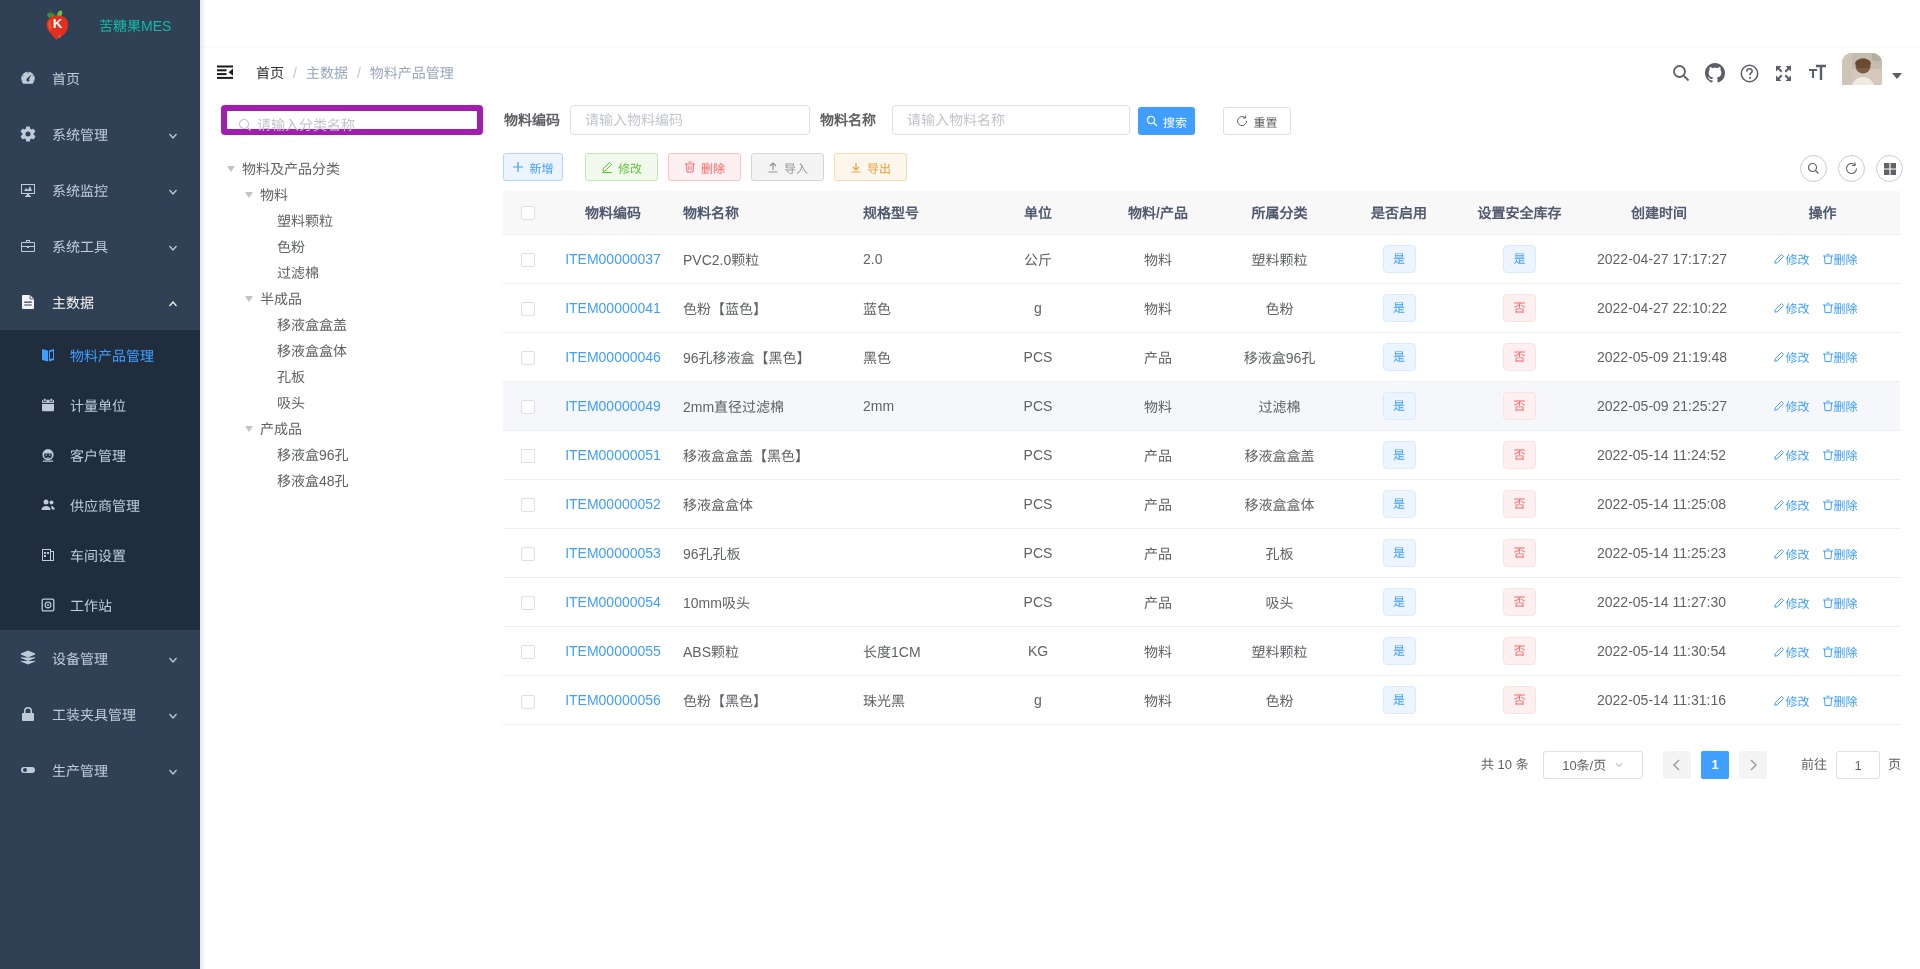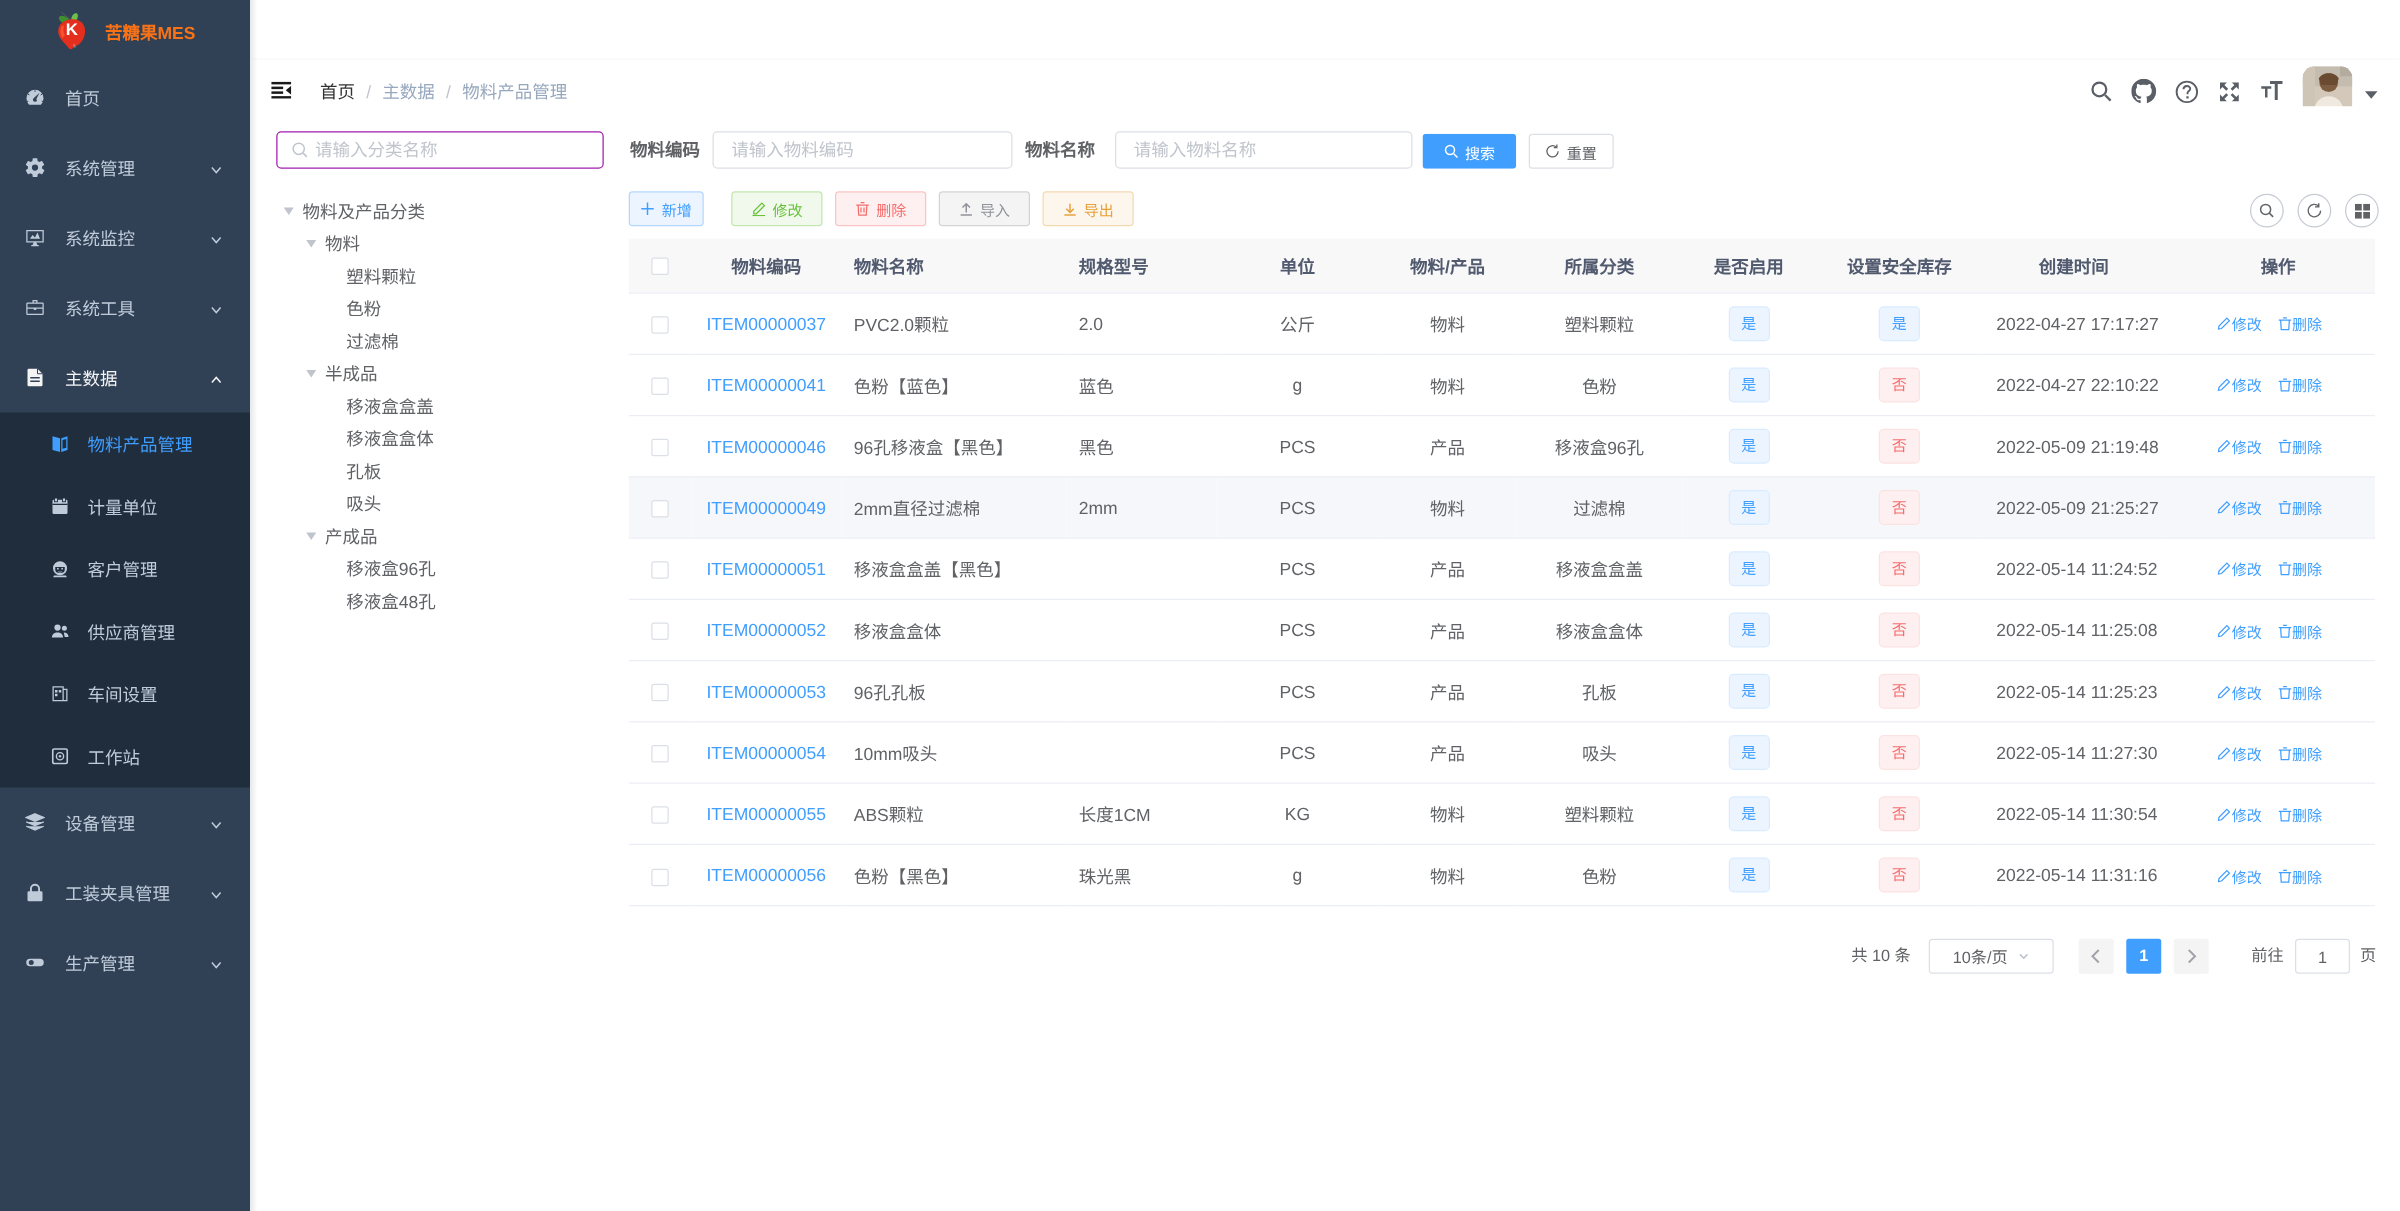--- a/index.html
+++ b/index.html
@@ -3,21 +3,21 @@
 <meta charset="UTF-8">
 <title>苦糖果MES</title>
 <style>
 * { margin:0; padding:0; box-sizing:border-box; }
 html,body { width:1920px; height:969px; overflow:hidden; background:#fff;
   font-family:"Liberation Sans", sans-serif; font-size:14px; color:#606266; }
 
 .sidebar { position:fixed; left:0; top:0; width:200px; height:969px; background:#304156; z-index:10; }
 .logo { height:50px; display:flex; align-items:center; padding-left:42px; background:#304156; }
 .logo svg { flex:none; }
-.logo .ltxt { color:#f97316; font-weight:bold; font-size:14px; margin-left:12px; }
+.logo .ltxt { color:#14b8a6; font-weight:normal; font-size:14px; margin-left:27px; }
 .mitem { height:56px; display:flex; align-items:center; padding-left:20px; position:relative; color:#bfcbd9; }
 .mitem .mi { width:16px; height:16px; margin-right:16px; flex:none; }
 .mitem .arrow { position:absolute; right:21px; top:50%; margin-top:-4px; }
 .submenu { background:#1f2d3d; }
 .smitem { height:50px; display:flex; align-items:center; padding-left:40px; color:#bfcbd9; }
 .smitem .mi { width:16px; height:16px; margin-right:14px; flex:none; }
 .smitem.active { color:#409eff; }
 .mtext { font-size:14px; }
 .mitem.opened { color:#f4f4f5; }
 
@@ -35,21 +35,21 @@
 
 .tags { height:34px; background:#fff; border-bottom:1px solid #d8dce5; box-shadow:0 1px 3px 0 rgba(0,0,0,.12); position:relative; }
 .tag { position:absolute; top:4px; height:26px; line-height:24px; border:1px solid #d8dce5; background:#fff; color:#495060; font-size:12px; padding:0 9px; }
 .tag.active { background:#409eff; color:#fff; border-color:#409eff; }
 .tag.active .dot { display:inline-block; width:8px; height:8px; border-radius:50%; background:#fff; margin-right:6px; position:relative; top:-1px; }
 .tag .x { margin-left:6px; font-size:12px; }
 
 .content { position:absolute; left:200px; top:85px; width:1720px; height:884px; background:#fff; }
 
 .treebox { position:absolute; left:21px; top:20px; width:262px; }
-.sinput { position:relative; width:262px; height:30px; border:1px solid #a21caf; border-radius:4px;padding-left:38px; }
+.sinput { position:relative; width:262px; height:30px; border:6px solid #a21caf; border-radius:4px;padding-left:38px; }
 .sinput .ph { position:absolute; left:30px; top:0; line-height:28px; color:#c0c4cc; font-size:14px; }
 .sinput svg { position:absolute; left:11px; top:7px; }
 .tree { margin-top:20px; }
 .tnode { height:26px; display:flex; align-items:center; color:#606266; font-size:14px; }
 .tnode .tcaret { width:0; height:0; border:4.5px solid transparent; border-top:6px solid #c0c4cc; margin:5px 7px 0 0; }
 
 .qlabel { position:absolute; font-weight:bold; color:#606266; line-height:30px; font-size:14px; }
 .qinput { position:absolute; height:30px; border:1px solid #dcdfe6; border-radius:4px; }
 .qinput .ph { line-height:28px; padding-left:14px; color:#c0c4cc; font-size:14px; }
 .btn { position:absolute; height:28px; border-radius:3px; font-size:12px; display:flex; align-items:center; justify-content:center; border:1px solid transparent; }
@@ -311,21 +311,21 @@
   </div>
 
   <div class="qlabel" style="left:304px; top:20px;">物料编码</div>
   <div class="qinput" style="left:370px; top:20px; width:240px;">
       <div class="ph">请输入物料编码</div>
     </div>
   <div class="qlabel" style="left:620px; top:20px;">物料名称</div>
   <div class="qinput" style="left:692px; top:20px; width:238px;">
       <div class="ph">请输入物料名称</div>
     </div>
-  <div class="btn btn-primary" style="left:938px; top:22px; width:75px;"><svg width="12" height="12" viewBox="0 0 12 12">
+  <div class="btn btn-primary" style="left:938px; top:22px; width:57px;"><svg width="12" height="12" viewBox="0 0 12 12">
         <circle cx="5" cy="5" r="3.6" stroke="#fff" stroke-width="1.2" fill="none"></circle>
         <path d="M8 8l3 3" stroke="#fff" stroke-width="1.2"></path>
       </svg>搜索</div>
   <div class="btn btn-plain" style="left:1023px; top:22px; width:68px;"><svg width="12" height="12" viewBox="0 0 12 12">
         <path d="M10.5 6a4.5 4.5 0 1 1-1.4-3.2M9.5 0.5v2.5H7" stroke="#606266" fill="none"></path>
       </svg>重置</div>
 
   <div class="btn btn-pp" style="left:303px; top:68px; width:60px;"><svg width="12" height="12" viewBox="0 0 12 12">
         <path d="M6 1v10M1 6h10" stroke="#409eff" stroke-width="1.2"></path>
       </svg>新增</div>

